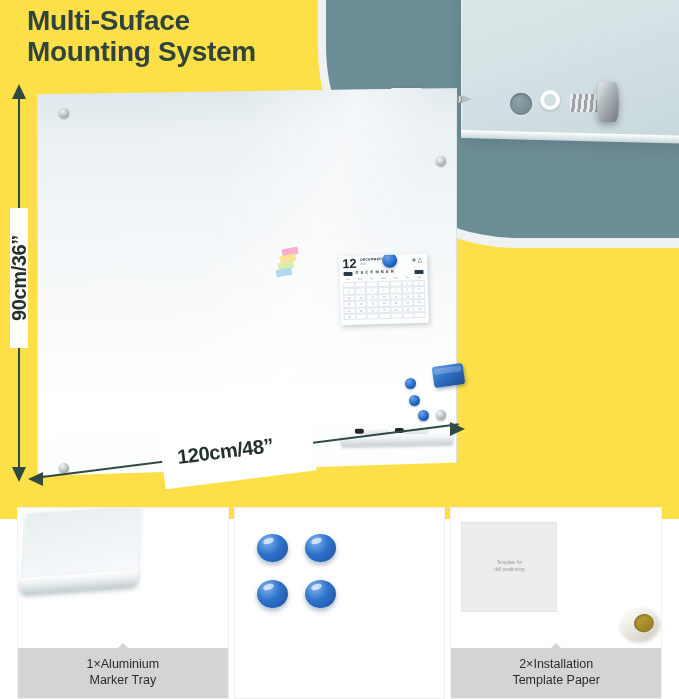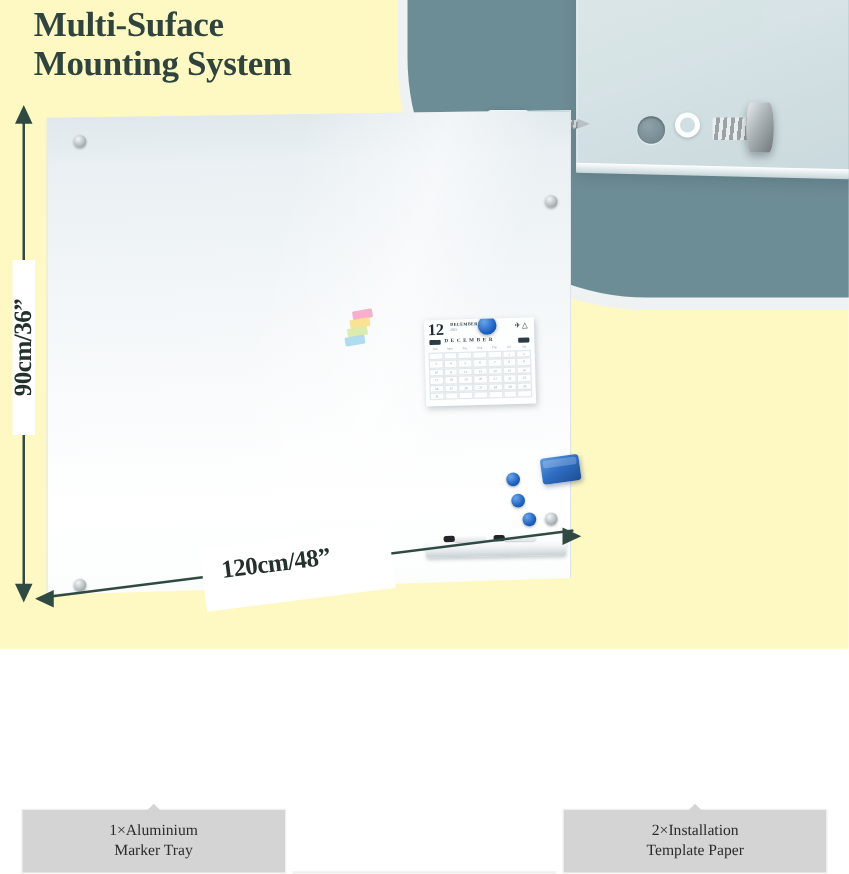--- a/index.html
+++ b/index.html
@@ -3,21 +3,21 @@
 <meta charset="utf-8">
 <title>Multi-Suface Mounting System</title>
 <style>
   * { box-sizing: border-box; margin: 0; padding: 0; }
   html, body {
     width: 679px; height: 699px;
     background: #ffffff;
     font-family: "Liberation Sans", sans-serif;
     overflow: hidden;
   }
-  #page { position: relative; width: 679px; height: 519px; background: #fef9c3; font-family: Liberation Serif, serif; }
+  #page { position: relative; width: 679px; height: 519px; background: #fde047; }
 
   
   .title {
     position: absolute; left: 27px; top: 5px;
     width: 330px;
     font-size: 28px; line-height: 1.12;
     font-weight: 800;
     color: #2f443f;
     letter-spacing: -0.3px;
     white-space: pre-line;
@@ -237,21 +237,20 @@
   .acc-heading {
     position: absolute; right: 44px; top: 482px;
     font-size: 16px; font-weight: 700; letter-spacing: .8px;
     color: #7a7a7a; z-index: 30;
   }
   .acc-strip {
     position: absolute; left: 18px; top: 508px;
     width: 643px; height: 190px;
     display: flex; gap: 7px;
     z-index: 30;
-    align-items: flex-end;
   }
   .acc-card {
     position: relative; flex: 1;
     background: #ffffff;
     display: flex; flex-direction: column;
     box-shadow: 0 0 0 1px #f0f0f0;
   }
   .acc-img { position: relative; flex: 1; overflow: hidden; background:#fff; }
   .acc-cap {
     height: 50px; background: #d4d4d4; color: #2b2b2b;

